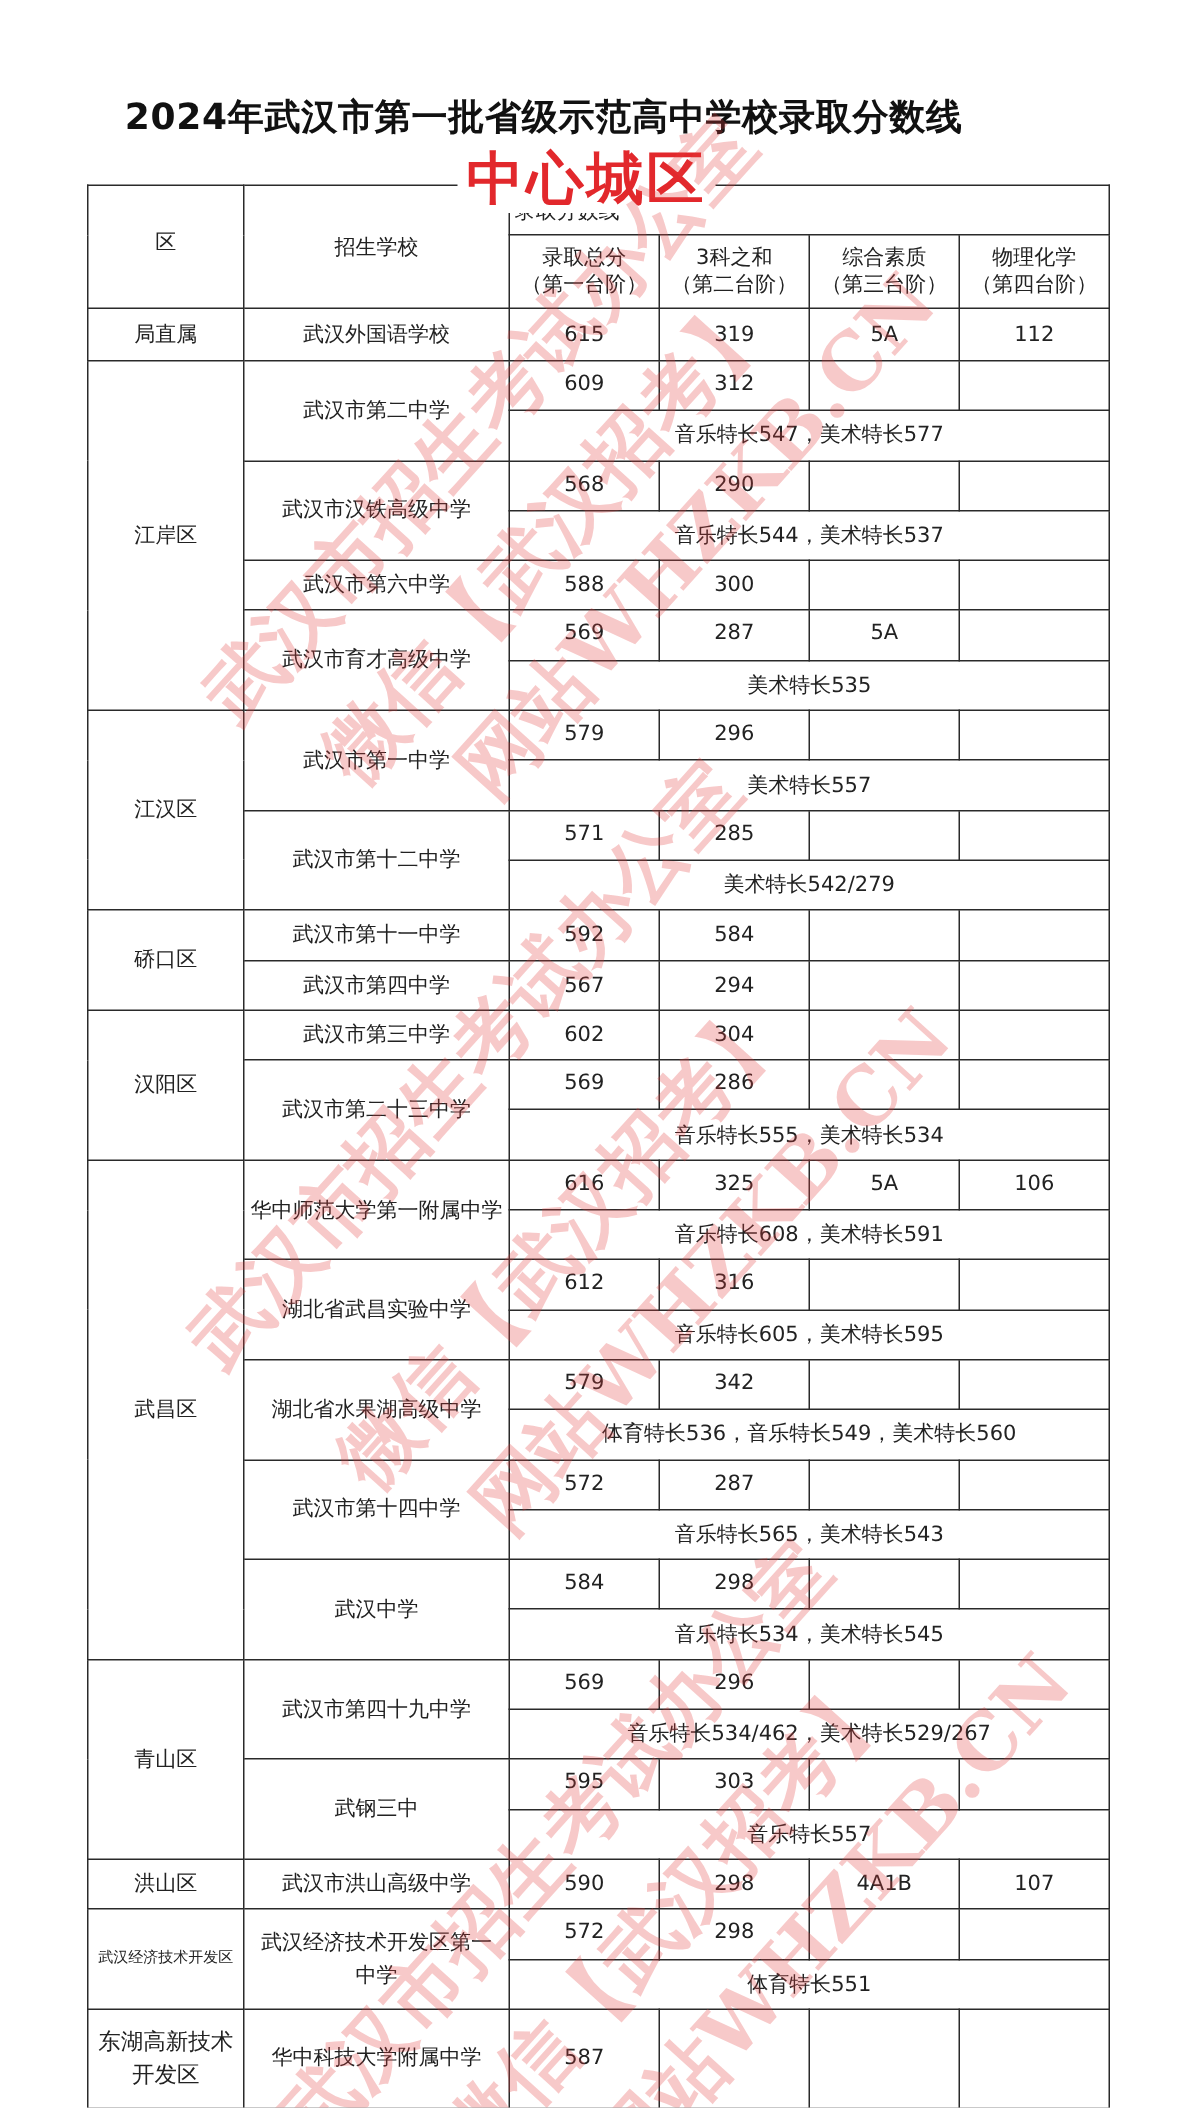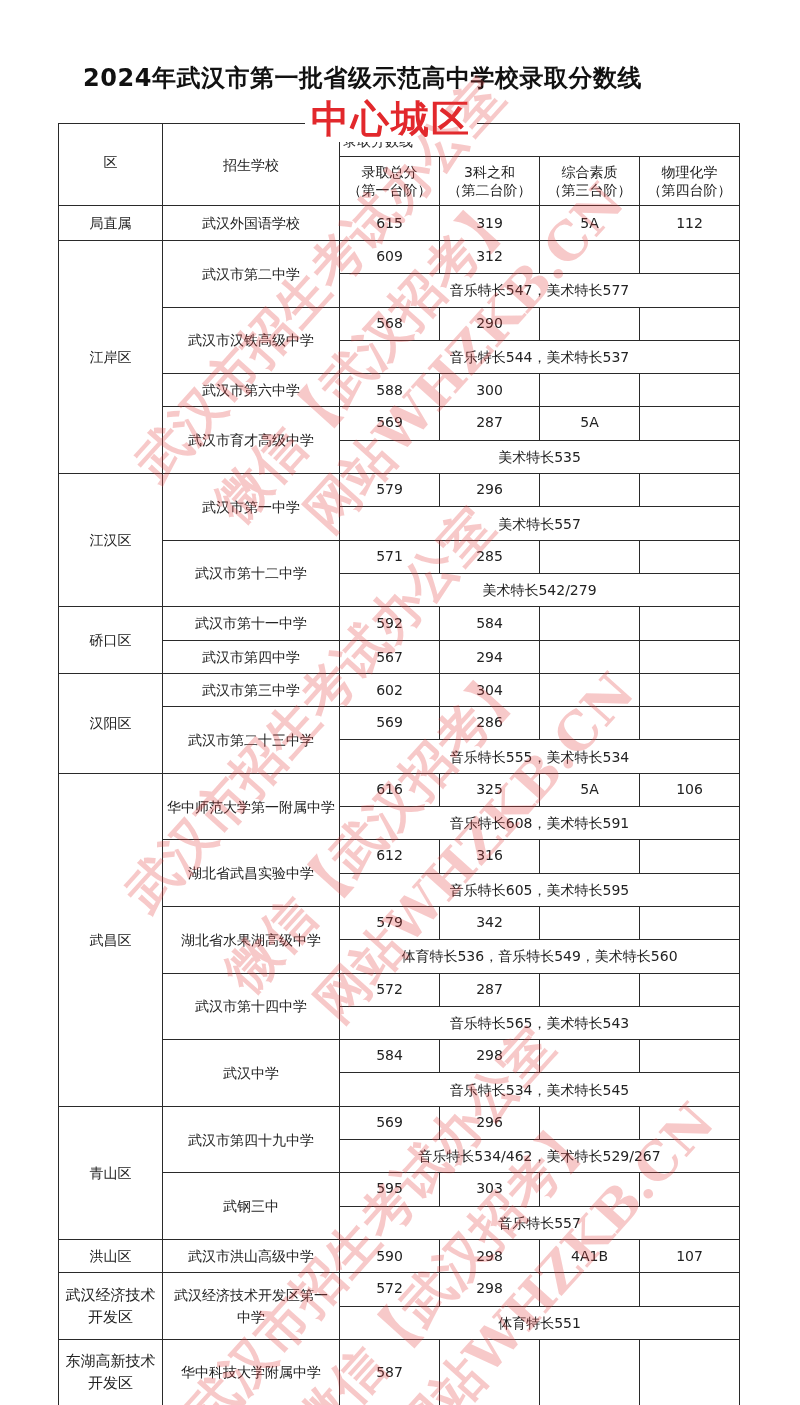--- a/index.html
+++ b/index.html
@@ -235,21 +235,21 @@
       </tr>
       <tr class="sub">
         <td rowspan="1">洪山区</td>
         <td rowspan="1">武汉市洪山高级中学</td>
         <td class="num mid">590</td>
         <td class="num mid">298</td>
         <td class="num mid">4A1B</td>
         <td class="num mid">107</td>
       </tr>
       <tr class="sub">
-        <td rowspan="2" style="line-height:22px;font-size:15px">武汉经济技术开发区</td>
+        <td rowspan="2" style="line-height:22px;font-size:10px">武汉经济技术开发区</td>
         <td rowspan="2" style="padding:0 6px;line-height:22px">武汉经济技术开发区第一中学</td>
         <td class="num">572</td>
         <td class="num">298</td>
         <td class="num"></td>
         <td class="num"></td>
       </tr>
       <tr class="sub">
         <td colspan="4">体育特长551</td>
       </tr>
       <tr class="sub" style="height: 66px;">

